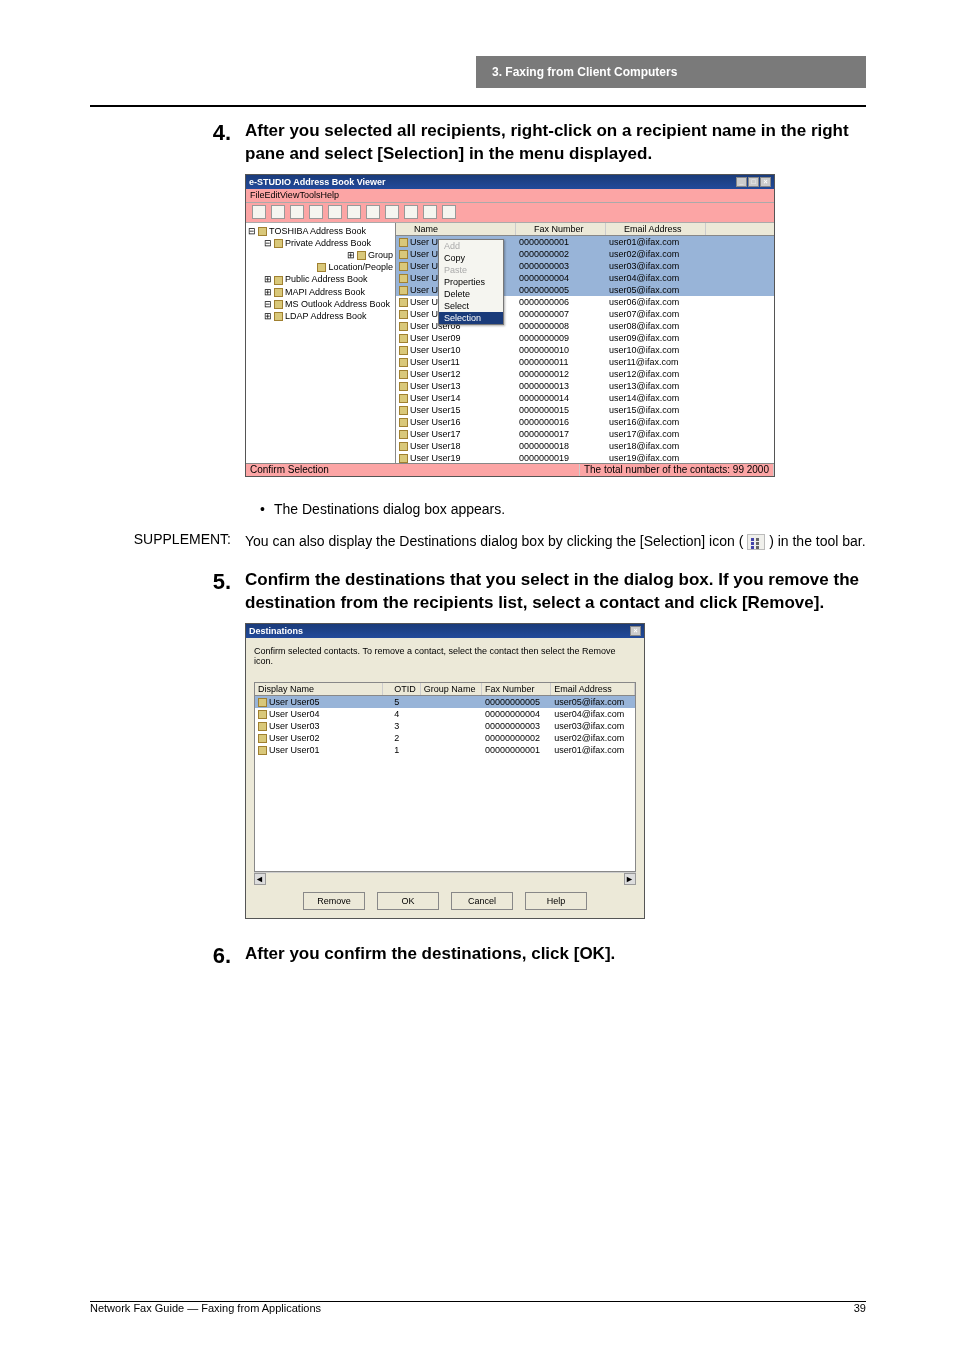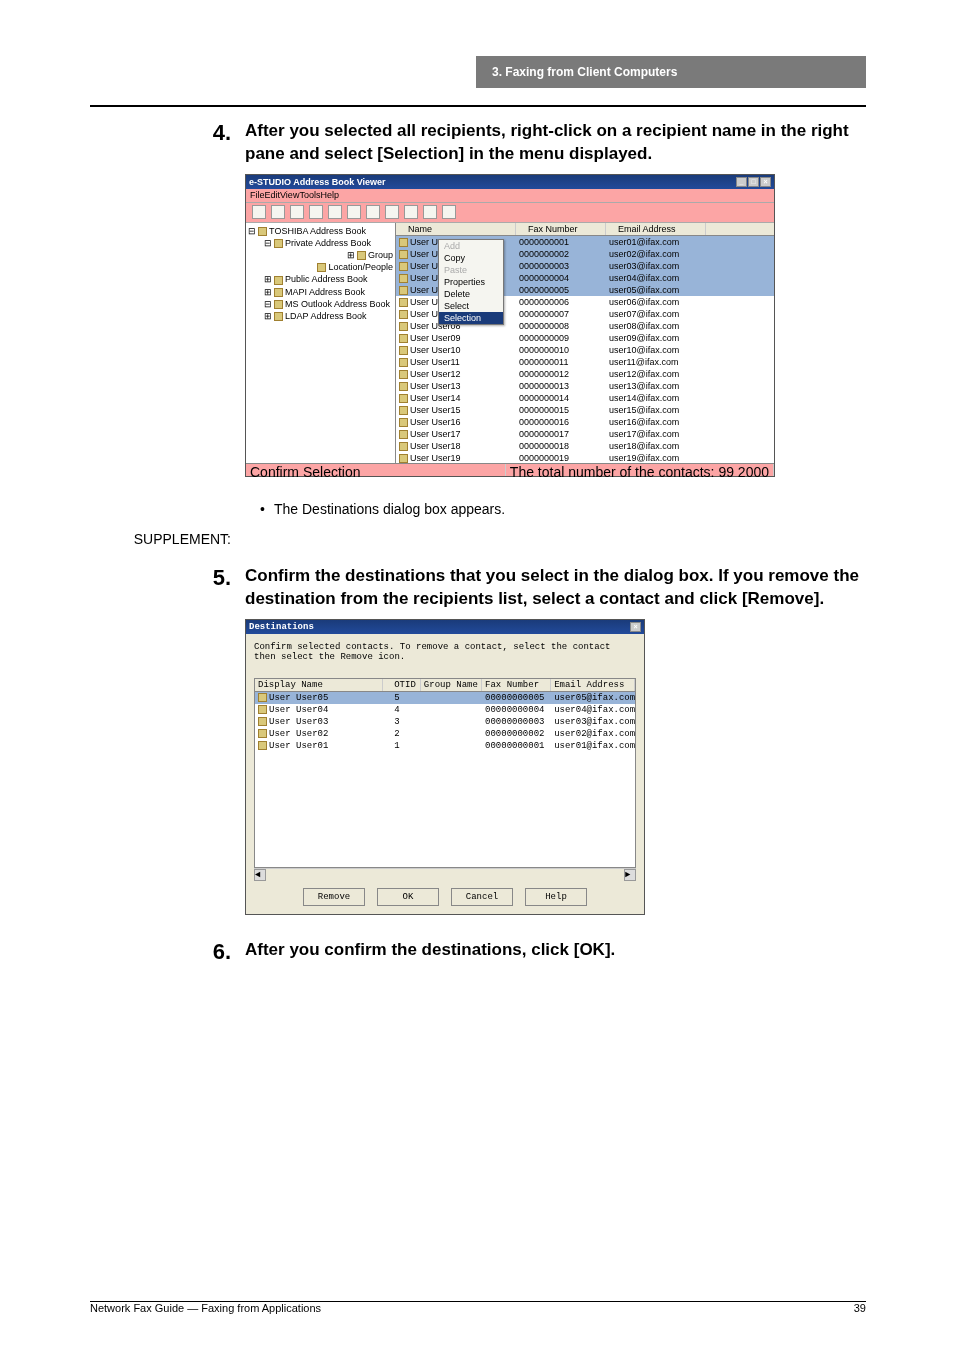--- a/index.html
+++ b/index.html
@@ -66,46 +66,46 @@
   .menubar { height: 14px; display: flex; padding: 0 4px; align-items: center; border-bottom: 1px solid #aaa; }
   .toolbar { height: 20px; display: flex; gap: 5px; padding: 3px 6px; align-items: center; border-bottom: 1px solid #aaa; }
   .tool-ico { width: 14px; height: 14px; border: 1px solid #999; background: #f5f5f0; }
   .abv-body { display: flex; height: 240px; background: #fff; }
   .tree-pane { width: 150px; border-right: 1px solid #888; padding: 2px; background:#fff; }
   .tree-item { white-space: nowrap; padding: 1px 0 1px 0; }
   .tree-child { padding-left: 16px; }
   .tree-child2 { padding-left: 32px; text-align: right; }
   .list-pane { flex: 1; position: relative; overflow: hidden; }
   .list-head { display: flex; background: #ece9d8; border-bottom: 1px solid #888; }
-  .list-head div { border-right: 1px solid #ccc; padding: 1px 12px; }
+  .list-head div { border-right: 1px solid #ccc; padding: 1px 18px; }
   .col-name { width: 120px; } .col-fax { width: 90px; } .col-email { width: 100px; }
   .list-row { display: flex; height: 12px; align-items: center; }
   .list-row div { padding: 0 3px; overflow: hidden; white-space: nowrap; }
   .list-row.sel { background: #98b4d8; }
   .ctx-menu {
     position: absolute; top: 16px; left: 42px; width: 66px;
     background: #f5f5f0; border: 1px solid #777; box-shadow: 1px 1px 2px rgba(0,0,0,.3);
     z-index: 5;
   }
   .ctx-item { padding: 1px 5px; font-size: 9px; }
   .ctx-item.disabled { color: #aaa; }
   .ctx-item.hl { background: #1a3b7a; color: #fff; }
-  .statusbar { height: 13px; border-top: 1px solid #888; display: flex; font-size: 14px; }
+  .statusbar { height: 13px; border-top: 1px solid #888; display: flex; font-size: 10px; }
   .statusbar div { padding: 0 4px; border-right: 1px solid #ccc; }
   .bullet-row { display: flex; padding-left: 170px; font-size: 14px; margin: 6px 0 14px 0; }
   .bullet-dot { width: 14px; }
   .inline-icon {
     display: inline-block; width: 18px; height: 16px; border: 1px solid #bbb;
     background: #f0f0ec; vertical-align: middle; position: relative;
   }
   .inline-icon::after {
     content: ""; position: absolute; left: 3px; top: 3px; width: 3px; height: 3px; background:#44a; box-shadow: 0 4px 0 #44a, 0 8px 0 #44a, 5px 0 0 #666, 5px 4px 0 #666, 5px 8px 0 #666;
   }
   
-  .dest-dialog { width: 400px; font-family: Liberation Mono, monospace; }
+  .dest-dialog { width: 400px; }
   .dest-body { background: #ece9d8; padding: 8px; }
   .dest-desc { font-size: 9px; margin-bottom: 16px; }
   .dest-listbox { background: #fff; border: 1px solid #888; height: 190px; }
   .dest-head { display: flex; background: #ece9d8; border-bottom: 1px solid #888; }
   .dest-head div { padding: 1px 3px; border-right: 1px solid #ccc; font-size: 9px; }
   .dc-name { width: 130px; } .dc-otid { width: 30px; margin-left: 8px; } .dc-group { width: 62px; } .dc-fax { width: 70px; } .dc-email { width: 85px; }
   .dest-row { display: flex; font-size: 9px; height: 12px; align-items: center; }
   .dest-row div { padding: 0 3px; overflow: hidden; white-space: nowrap; }
   .dest-row.sel { background: #98b4d8; }
   .dest-scroll { height: 12px; background: #ece9d8; border-top: 1px solid #ccc; position: relative; }
@@ -302,20 +302,25 @@
     </div>
   </div>
 
   <div class="bullet-row">
     <span class="bullet-dot">•</span>
     <span>The Destinations dialog box appears.</span>
   </div>
 
   <div class="supplement-row">
     <div class="supplement-label">SUPPLEMENT:</div>
+    <div class="body-text" style="flex:1">
+      <span>You can also display the Destinations dialog box by clicking the [Selection] icon (</span>
+      <span class="inline-icon"></span>
+      <span>) in the tool bar.</span>
+    </div>
   </div>
 
   <div class="step">
     <div class="step-num-col">
       <span class="step-num">5.</span>
     </div>
     <div class="step-text-col">
       <div class="step-heading">Confirm the destinations that you select in the dialog box.  If you remove the destination from the recipients list, select a contact and click [Remove].</div>
 
       <div class="img-block">

